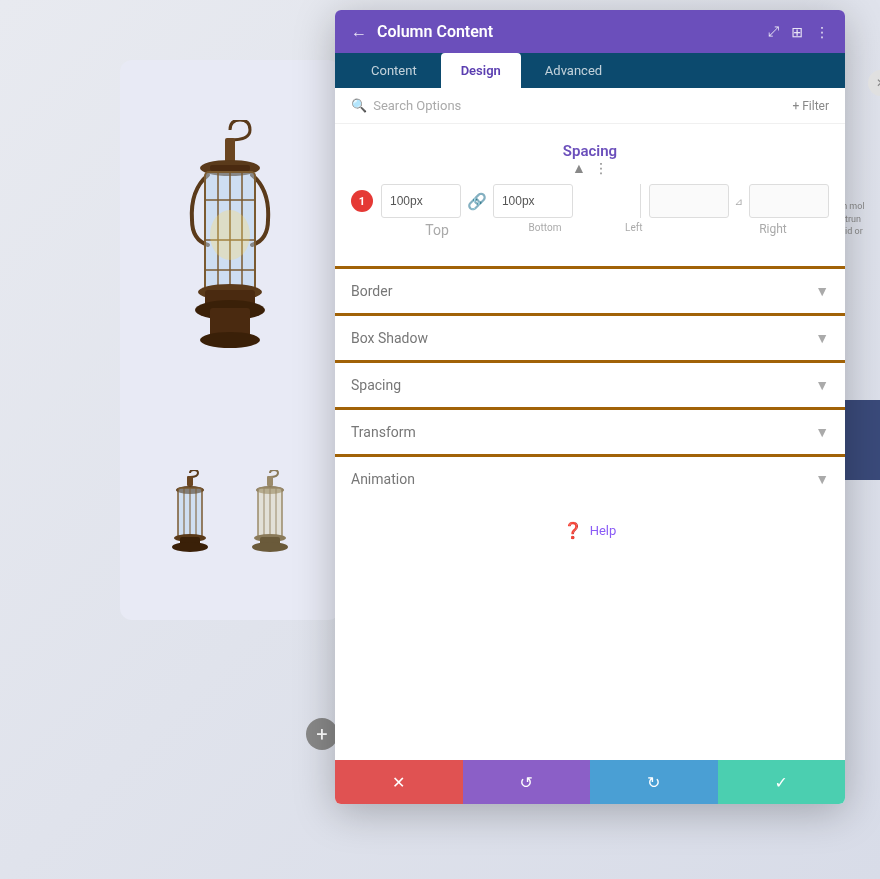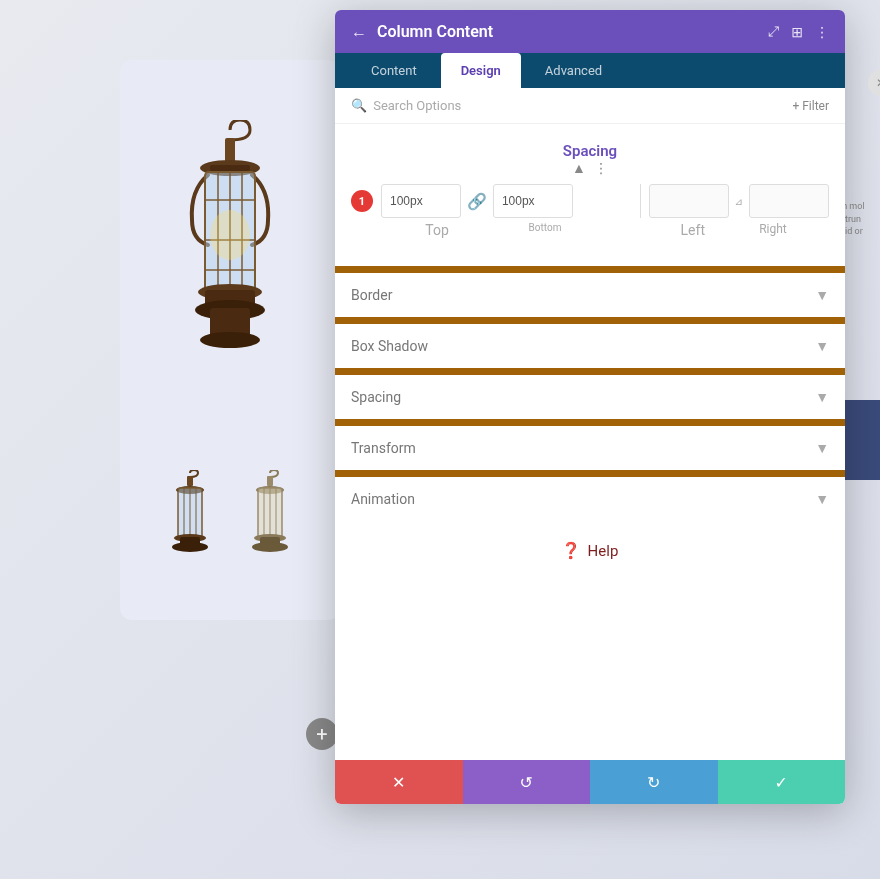--- a/index.html
+++ b/index.html
@@ -358,37 +358,37 @@
       width: 80px;
       margin-left: 28px;
     }
 
     .col-label-right-group {
       display: flex;
       margin-left: 16px;
     }
 
     .col-label-3 {
-      font-size: 14px;
-      color: #aaa;
-      text-align: right;
+      font-size: 10px;
+      color: #aaa;
+      text-align: left;
       width: 80px;
     }
 
     .col-label-4 {
       font-size: 12px;
       color: #aaa;
       text-align: center;
       width: 80px;
       margin-left: 28px;
     }
 
     
     .collapsible-section {
-      border-top: 7px solid #a16207;
+      border-top: 3px solid #a16207;
       padding: 14px 16px;
       display: flex;
       align-items: center;
       justify-content: space-between;
       cursor: pointer;
     }
 
     .collapsible-title {
       font-size: 14px;
       color: #777;
@@ -407,22 +407,22 @@
       justify-content: center;
       gap: 6px;
     }
 
     .help-icon {
       color: #aaa;
       font-size: 16px;
     }
 
     .help-text {
-      color: #7f1d1d;
-      font-size: 15px;
+      color: #8b5cf6;
+      font-size: 13px;
     }
 
     
     .bottom-bar {
       display: flex;
       position: absolute;
       bottom: 0;
       left: 0;
       right: 0;
       height: 44px;

